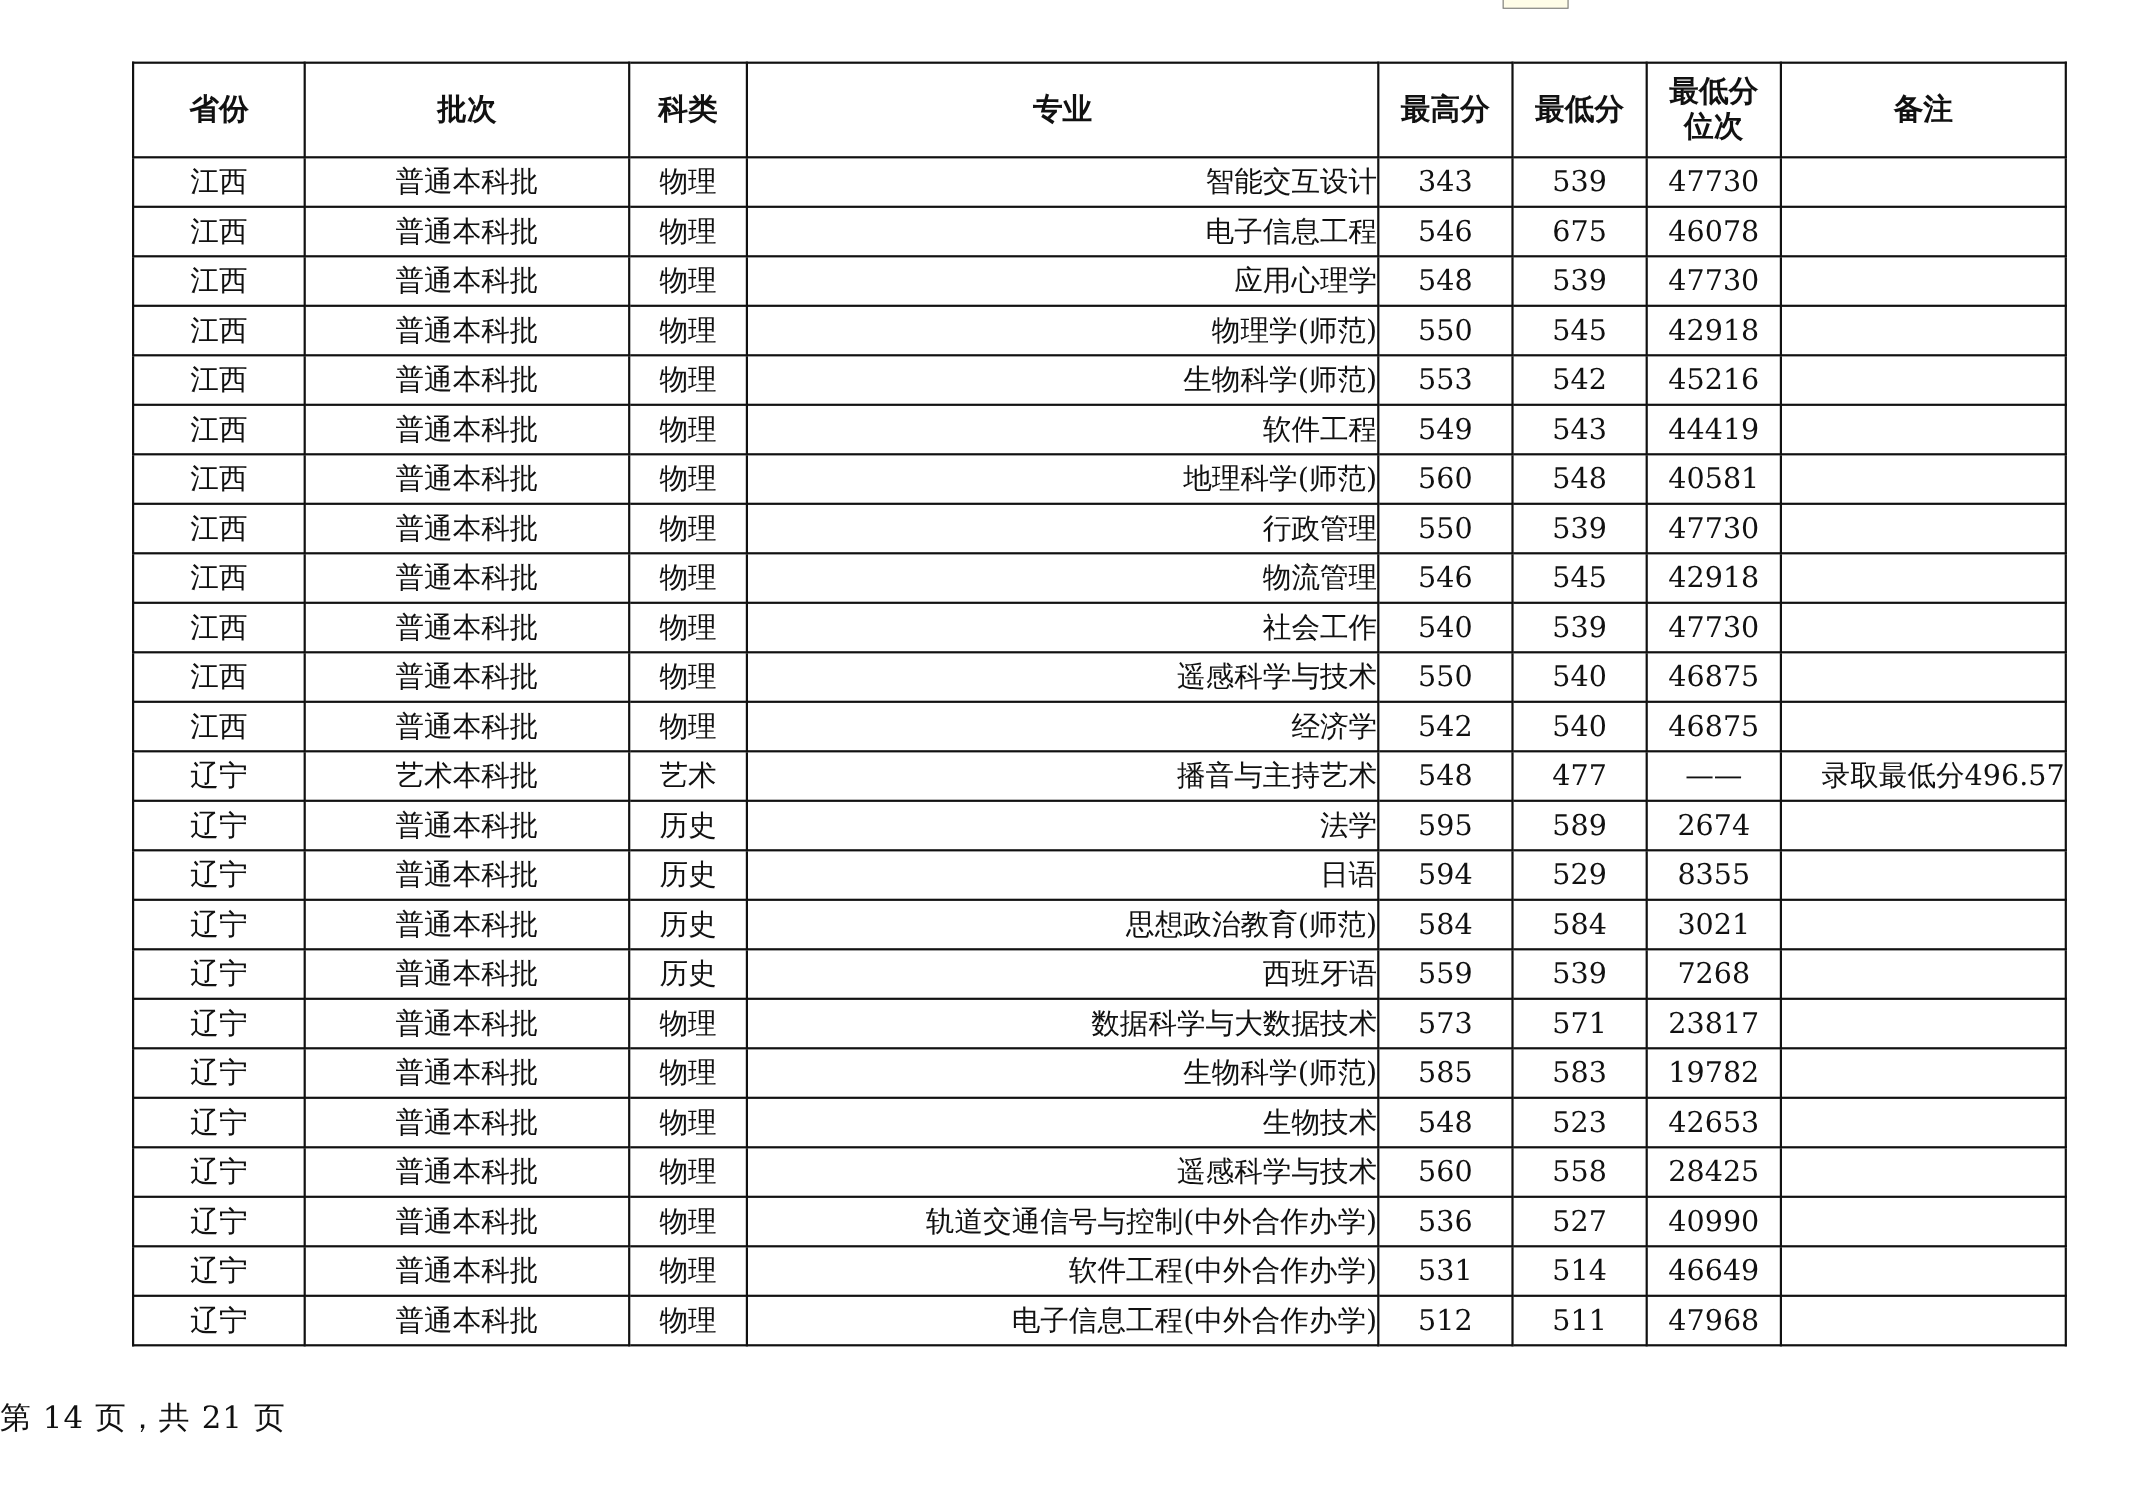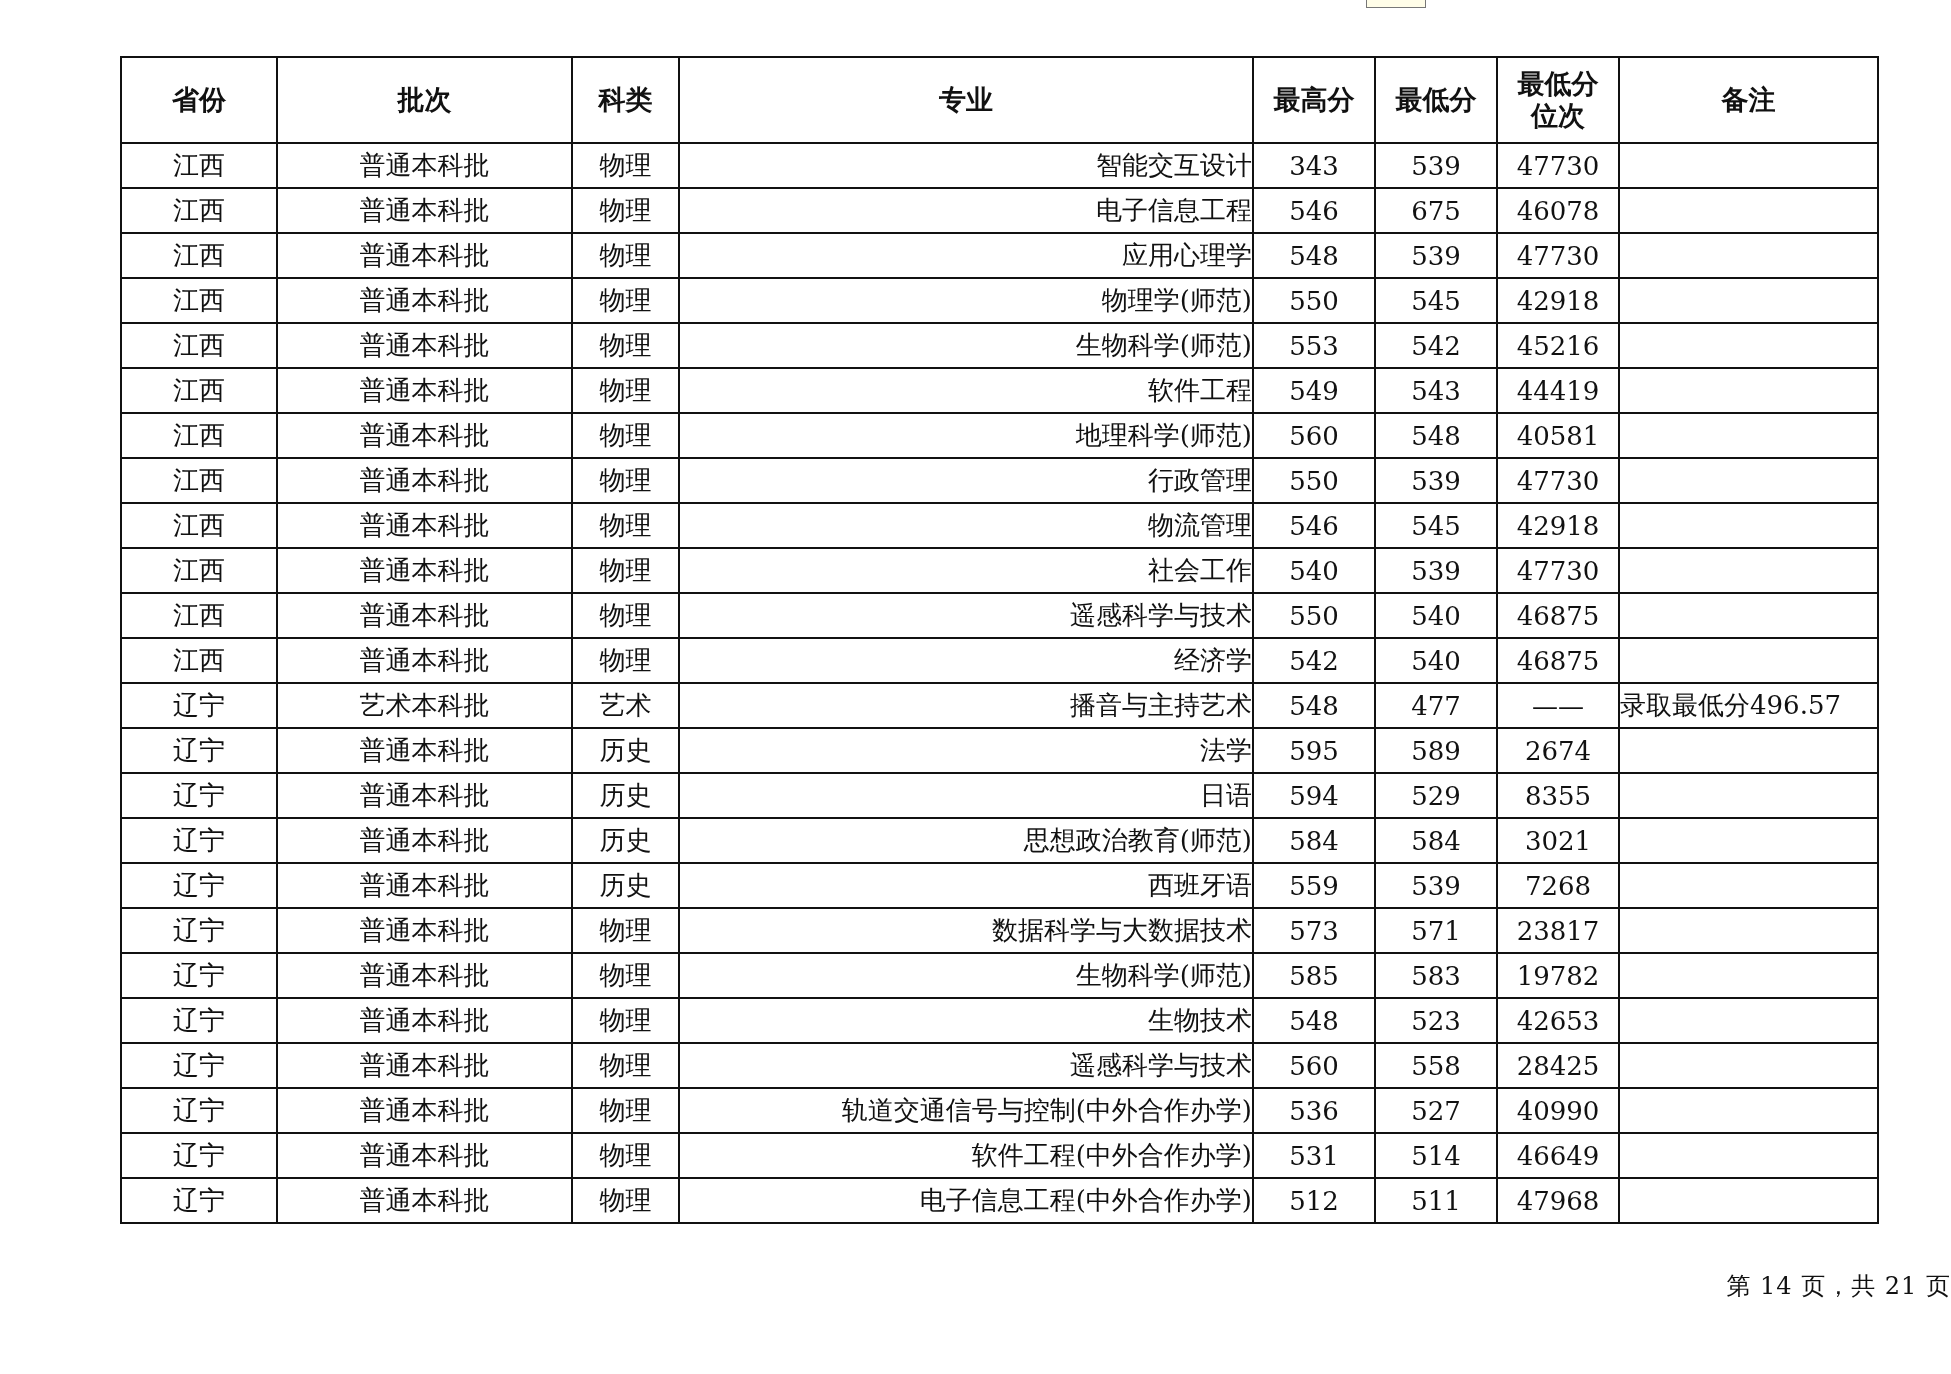--- a/index.html
+++ b/index.html
@@ -8,23 +8,23 @@
   .top-tab { position:absolute; left:1366px; top:-12px; width:58px; height:18px;
              border:1px solid #777; background:#fffde8; }
   table.scores { position:absolute; left:120px; top:56px; border-collapse:collapse;
                  table-layout:fixed; width:1757px; }
   table.scores th, table.scores td { border:2px solid #111; padding:0; text-align:center;
                  vertical-align:middle; font-size:26px; white-space:nowrap; overflow:hidden; }
   table.scores th { height:84px; font-weight:bold; font-family:"DejaVu Sans","Liberation Sans",sans-serif;
                  font-size:27px; line-height:32px; }
   table.scores td { height:43px; font-weight:normal; }
   table.scores td.major { text-align:right; padding-left:6px; }
-  table.scores td.remark { text-align:left; }
-  .footer { position:absolute; left:0; width:1951px; top:1270px; text-align:right;
-            font-size:24px; letter-spacing:1px; }
+  table.scores td.remark { text-align:right; }
+  .footer { position:absolute; left:0; width:1951px; top:1270px; text-align:left;
+            font-size:28px; letter-spacing:1px; }
 </style>
 </head>
 <body>
 
 <div class="top-tab"></div>
 
 <table class="scores">
   <colgroup>
     <col style="width:156px">
     <col style="width:295px">

